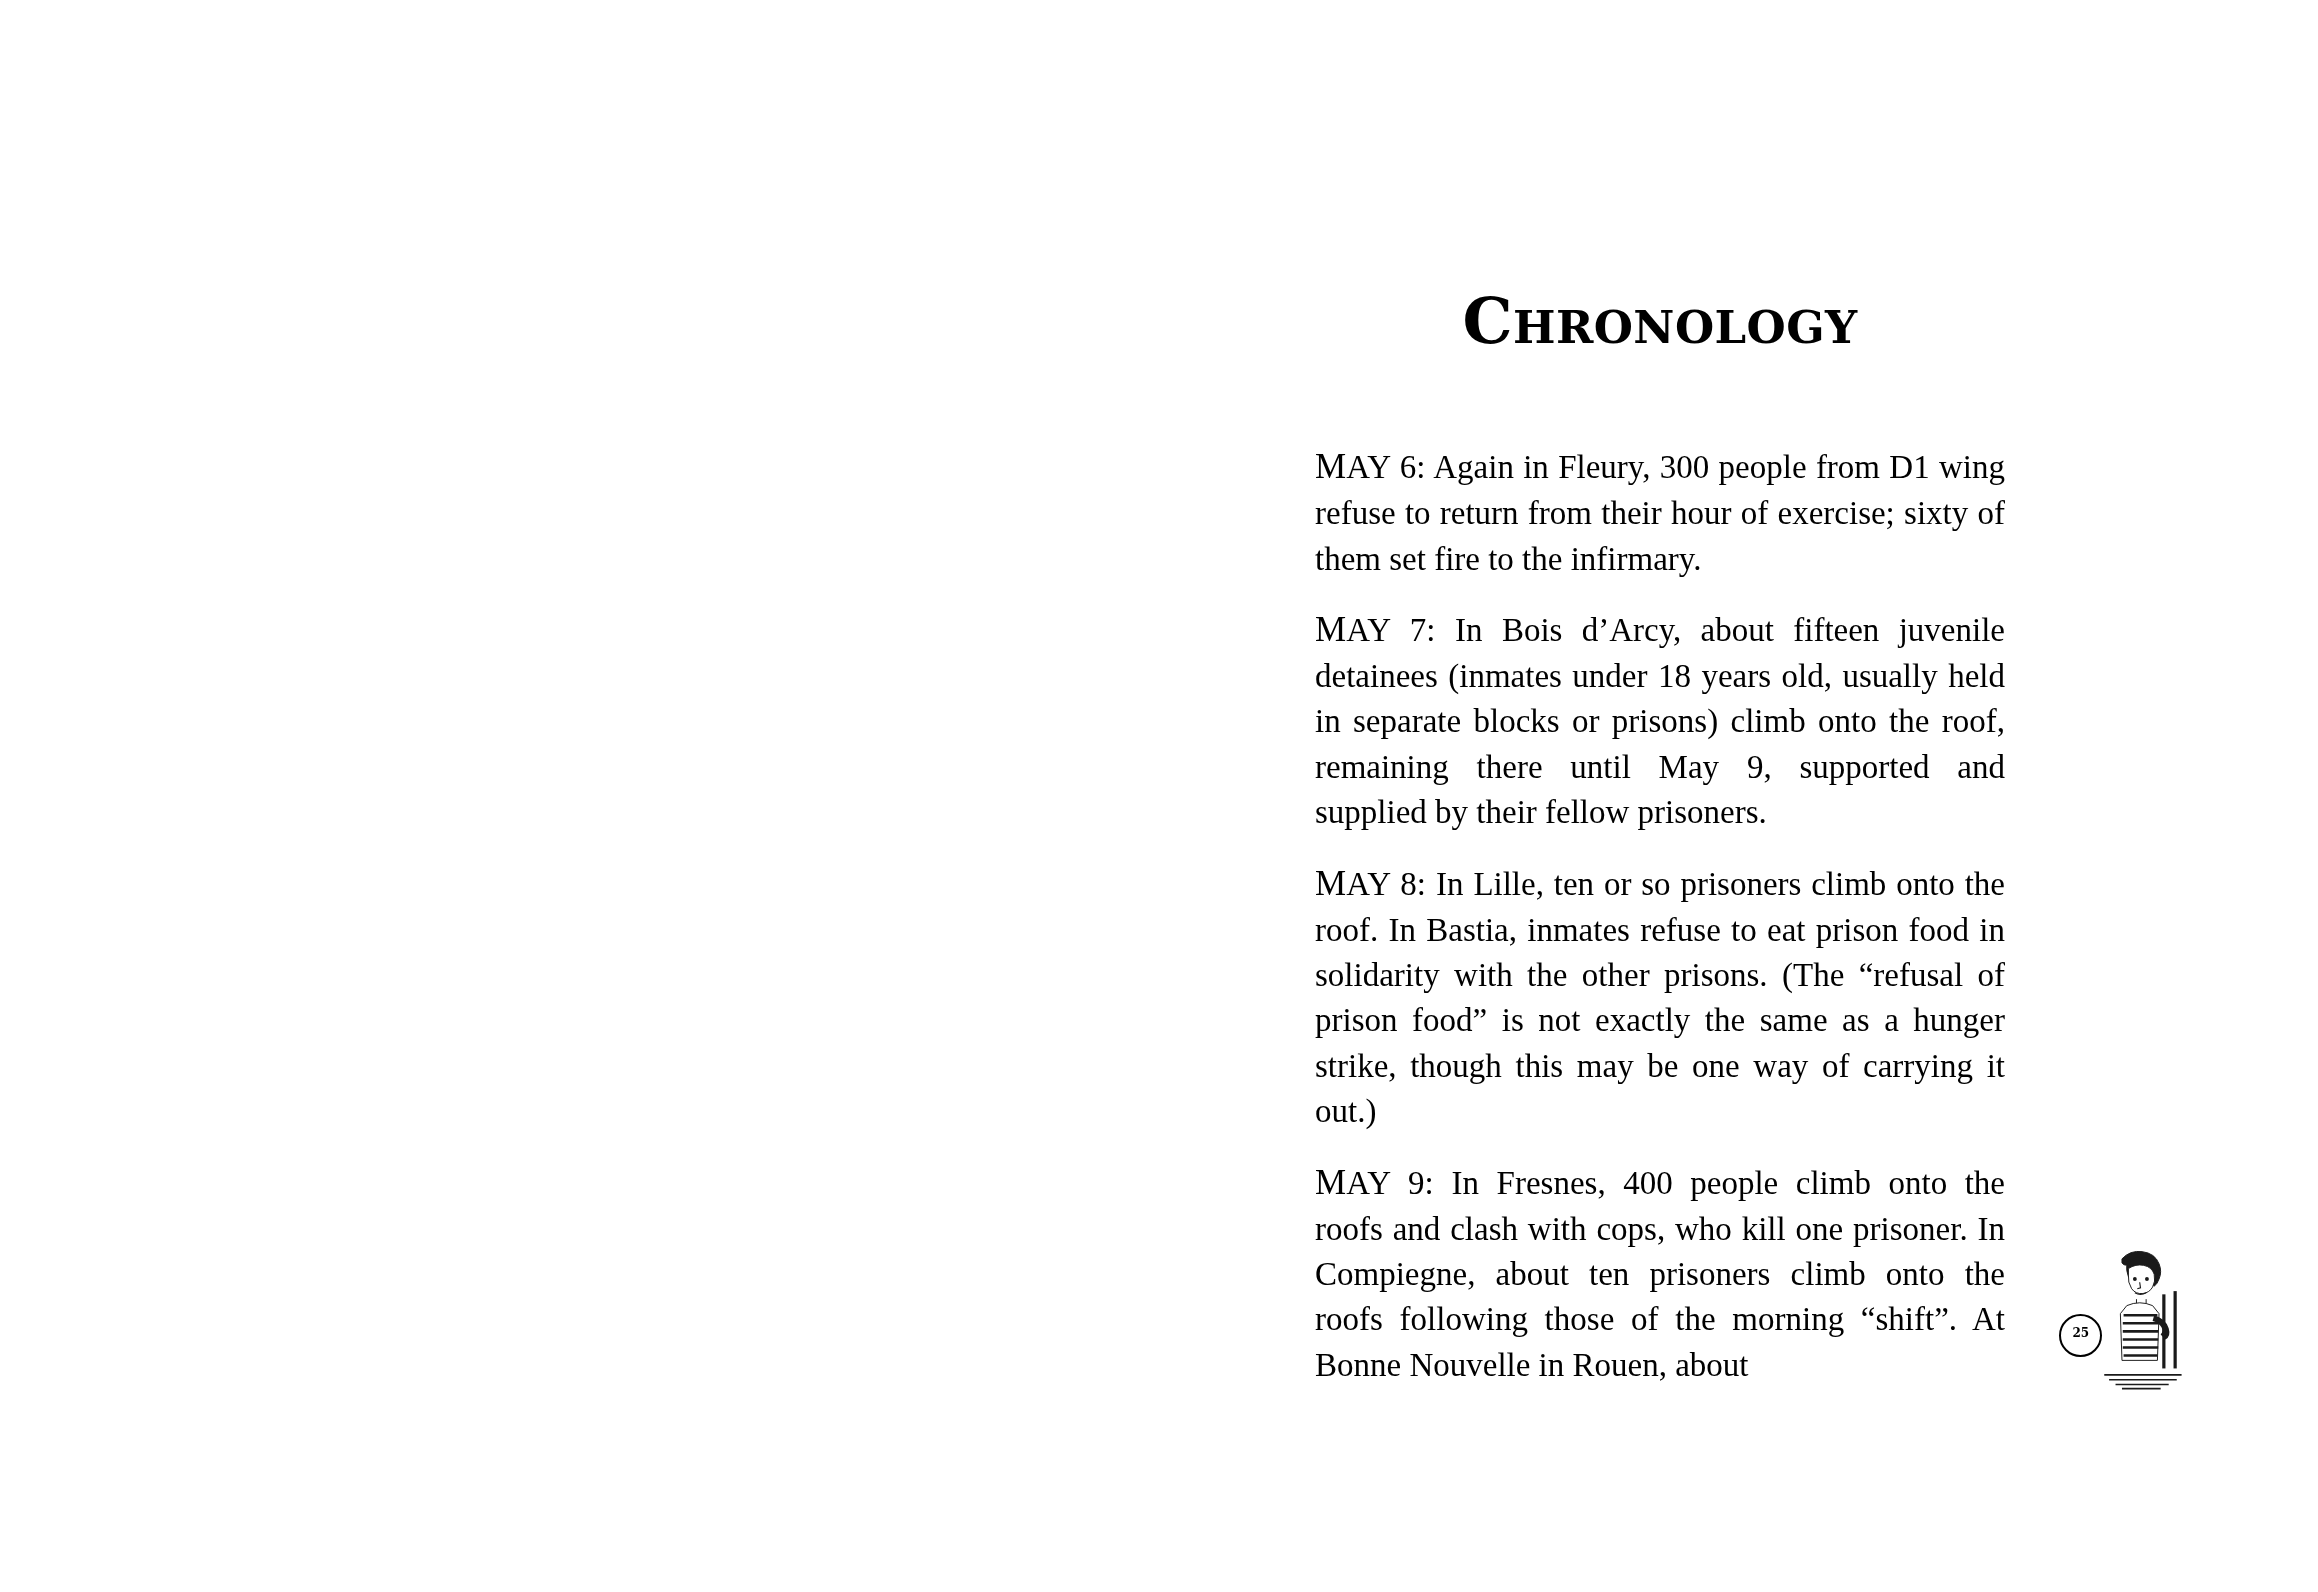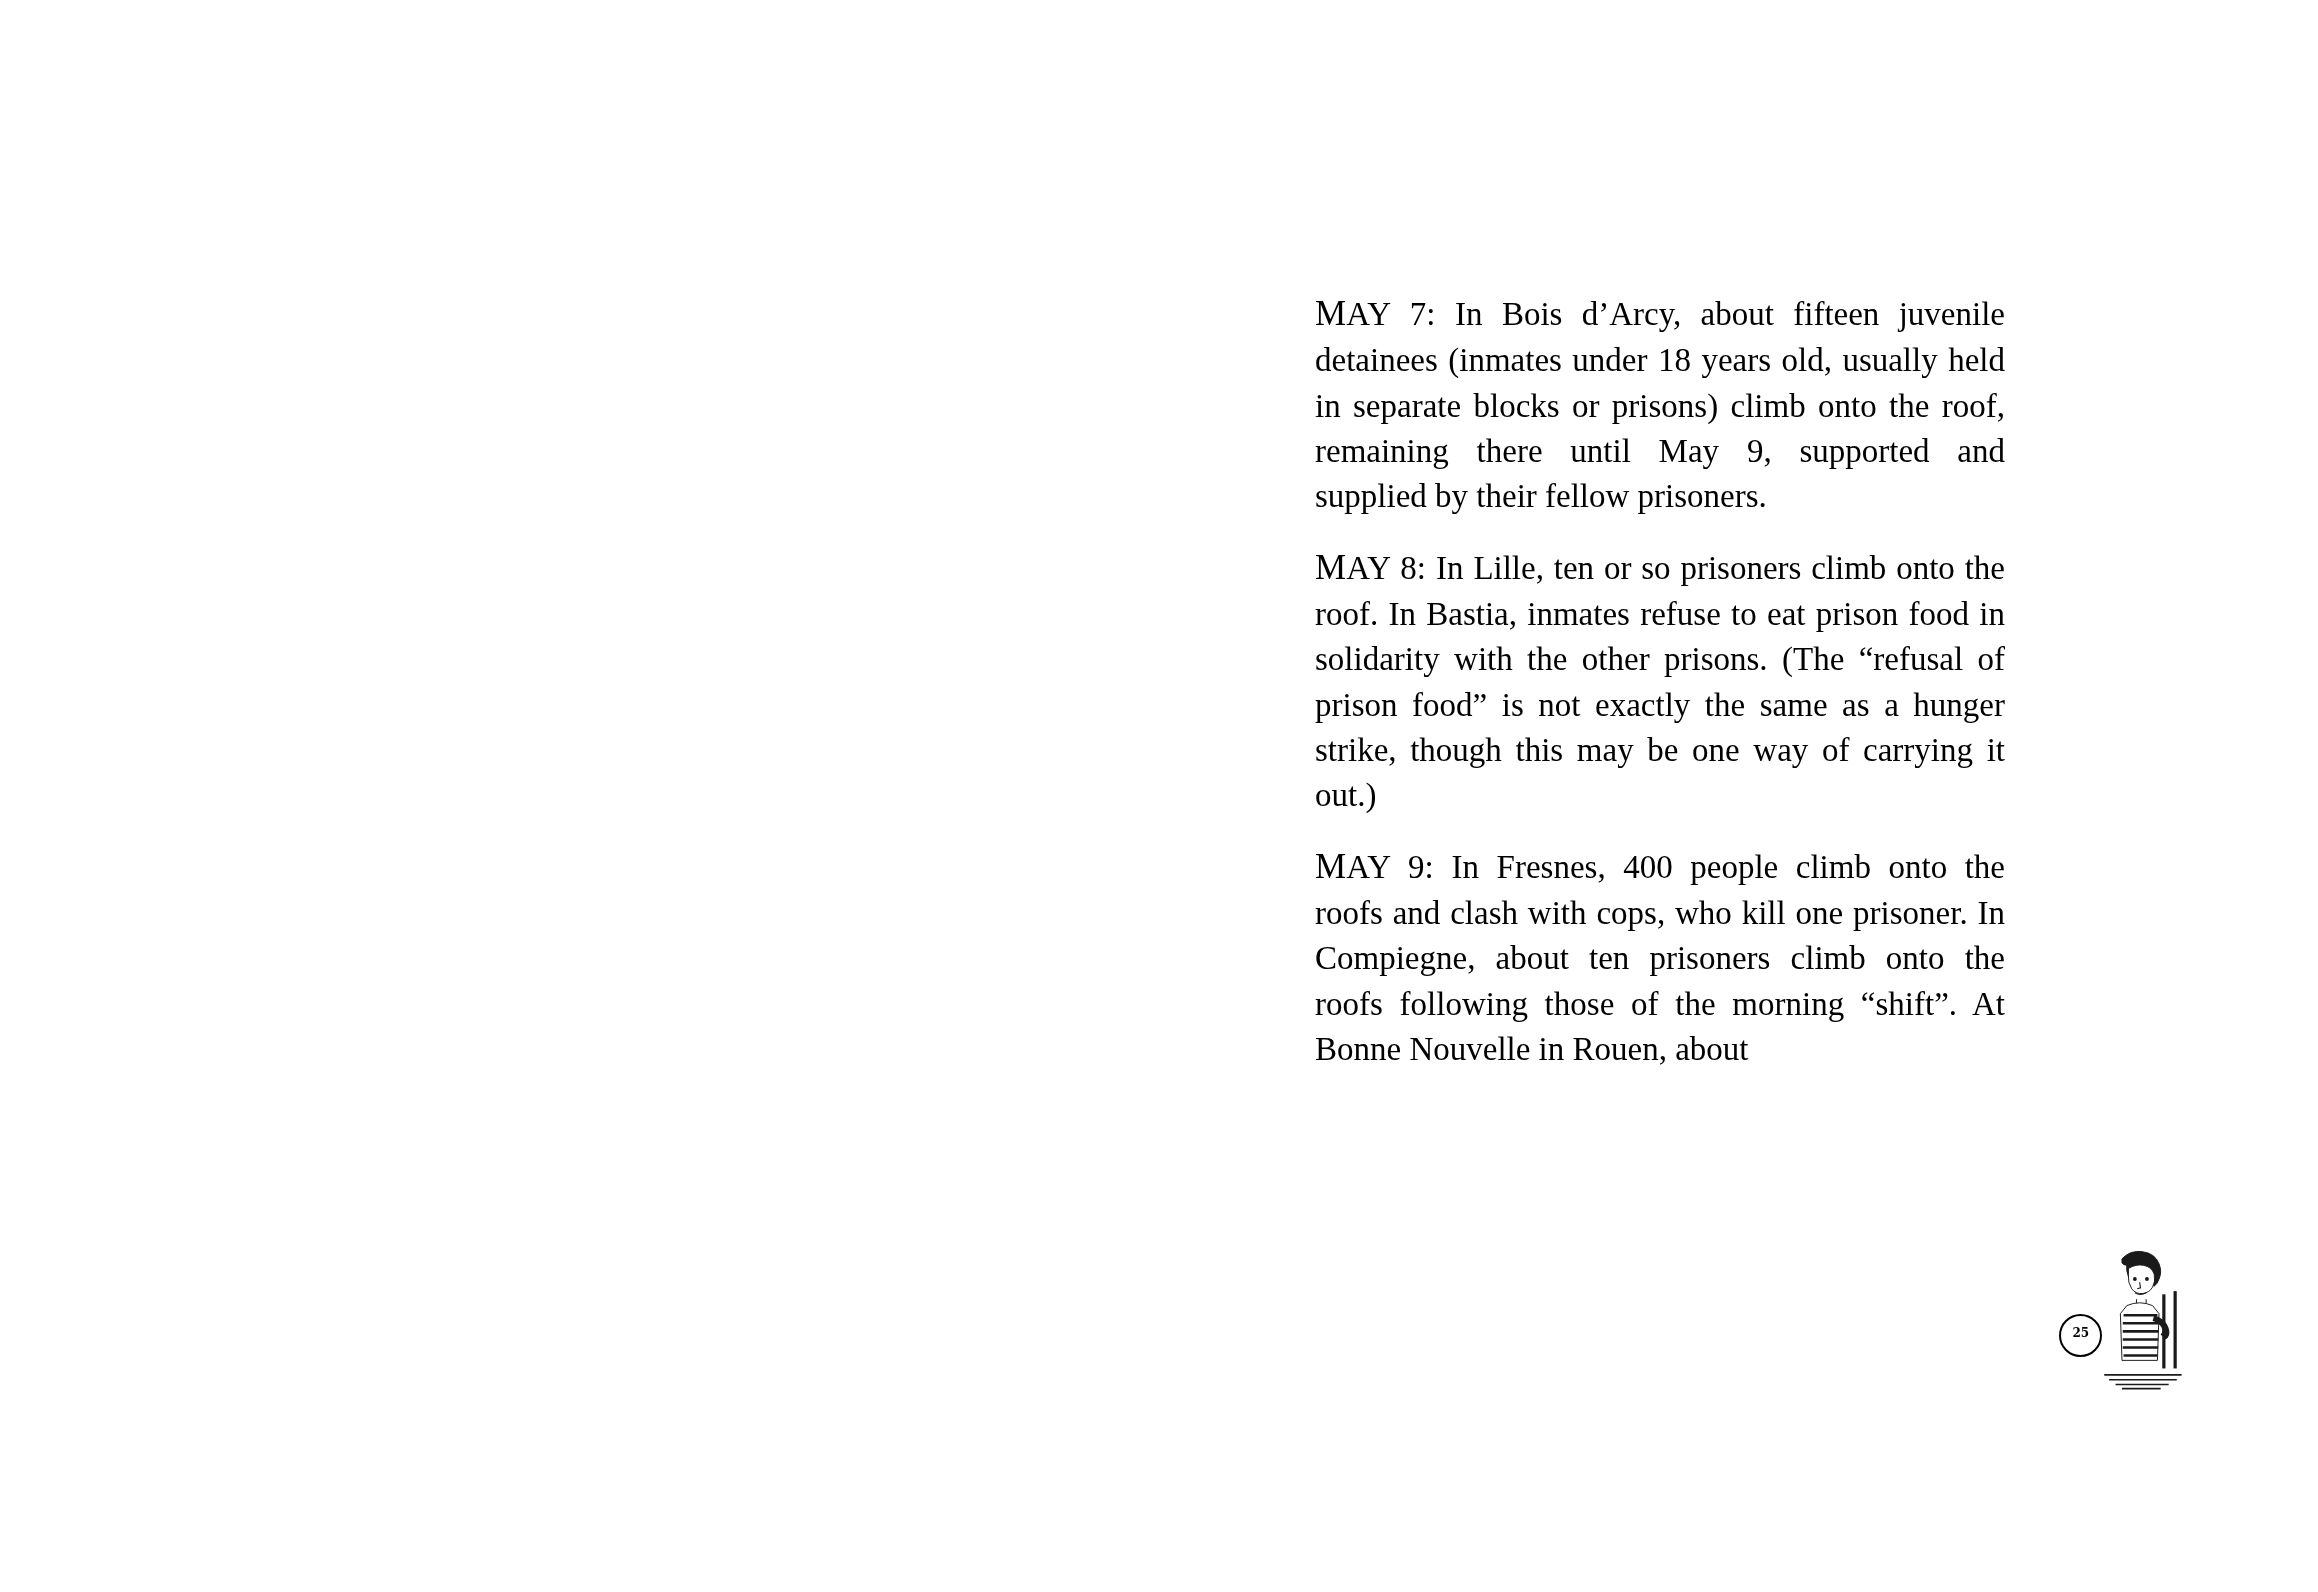--- a/index.html
+++ b/index.html
@@ -93,22 +93,24 @@
     height: 145px;
   }
 </style>
 </head>
 <body>
 
 <div class="page">
 
   <div class="column">
 
+    <h1 class="doc-title"><span class="first">C</span><span class="rest">HRONOLOGY</span></h1>
 
 
+    <p class="entry"><span class="label"><span class="cap">M</span><span>AY 6:</span></span><span> Again in Fleury, 300 people from D1 wing refuse to return from their hour of exercise; sixty of them set fire to the infirmary.</span></p>
 
     <p class="entry"><span class="label"><span class="cap">M</span><span>AY 7:</span></span><span> In Bois d’Arcy, about fifteen juvenile detainees (inmates under 18 years old, usually held in separate blocks or prisons) climb onto the roof, remaining there until May 9, supported and supplied by their fellow prisoners.</span></p>
 
     <p class="entry"><span class="label"><span class="cap">M</span><span>AY 8:</span></span><span> In Lille, ten or so prisoners climb onto the roof. In Bastia, inmates refuse to eat prison food in solidarity with the other prisons. (The “refusal of prison food” is not exactly the same as a hunger strike, though this may be one way of carrying it out.)</span></p>
 
     <p class="entry"><span class="label"><span class="cap">M</span><span>AY 9:</span></span><span> In Fresnes, 400 people climb onto the roofs and clash with cops, who kill one prisoner. In Compiegne, about ten prisoners climb onto the roofs following those of the morning “shift”. At Bonne Nouvelle in Rouen, about</span></p>
 
   </div>
 
   <div class="folio">

